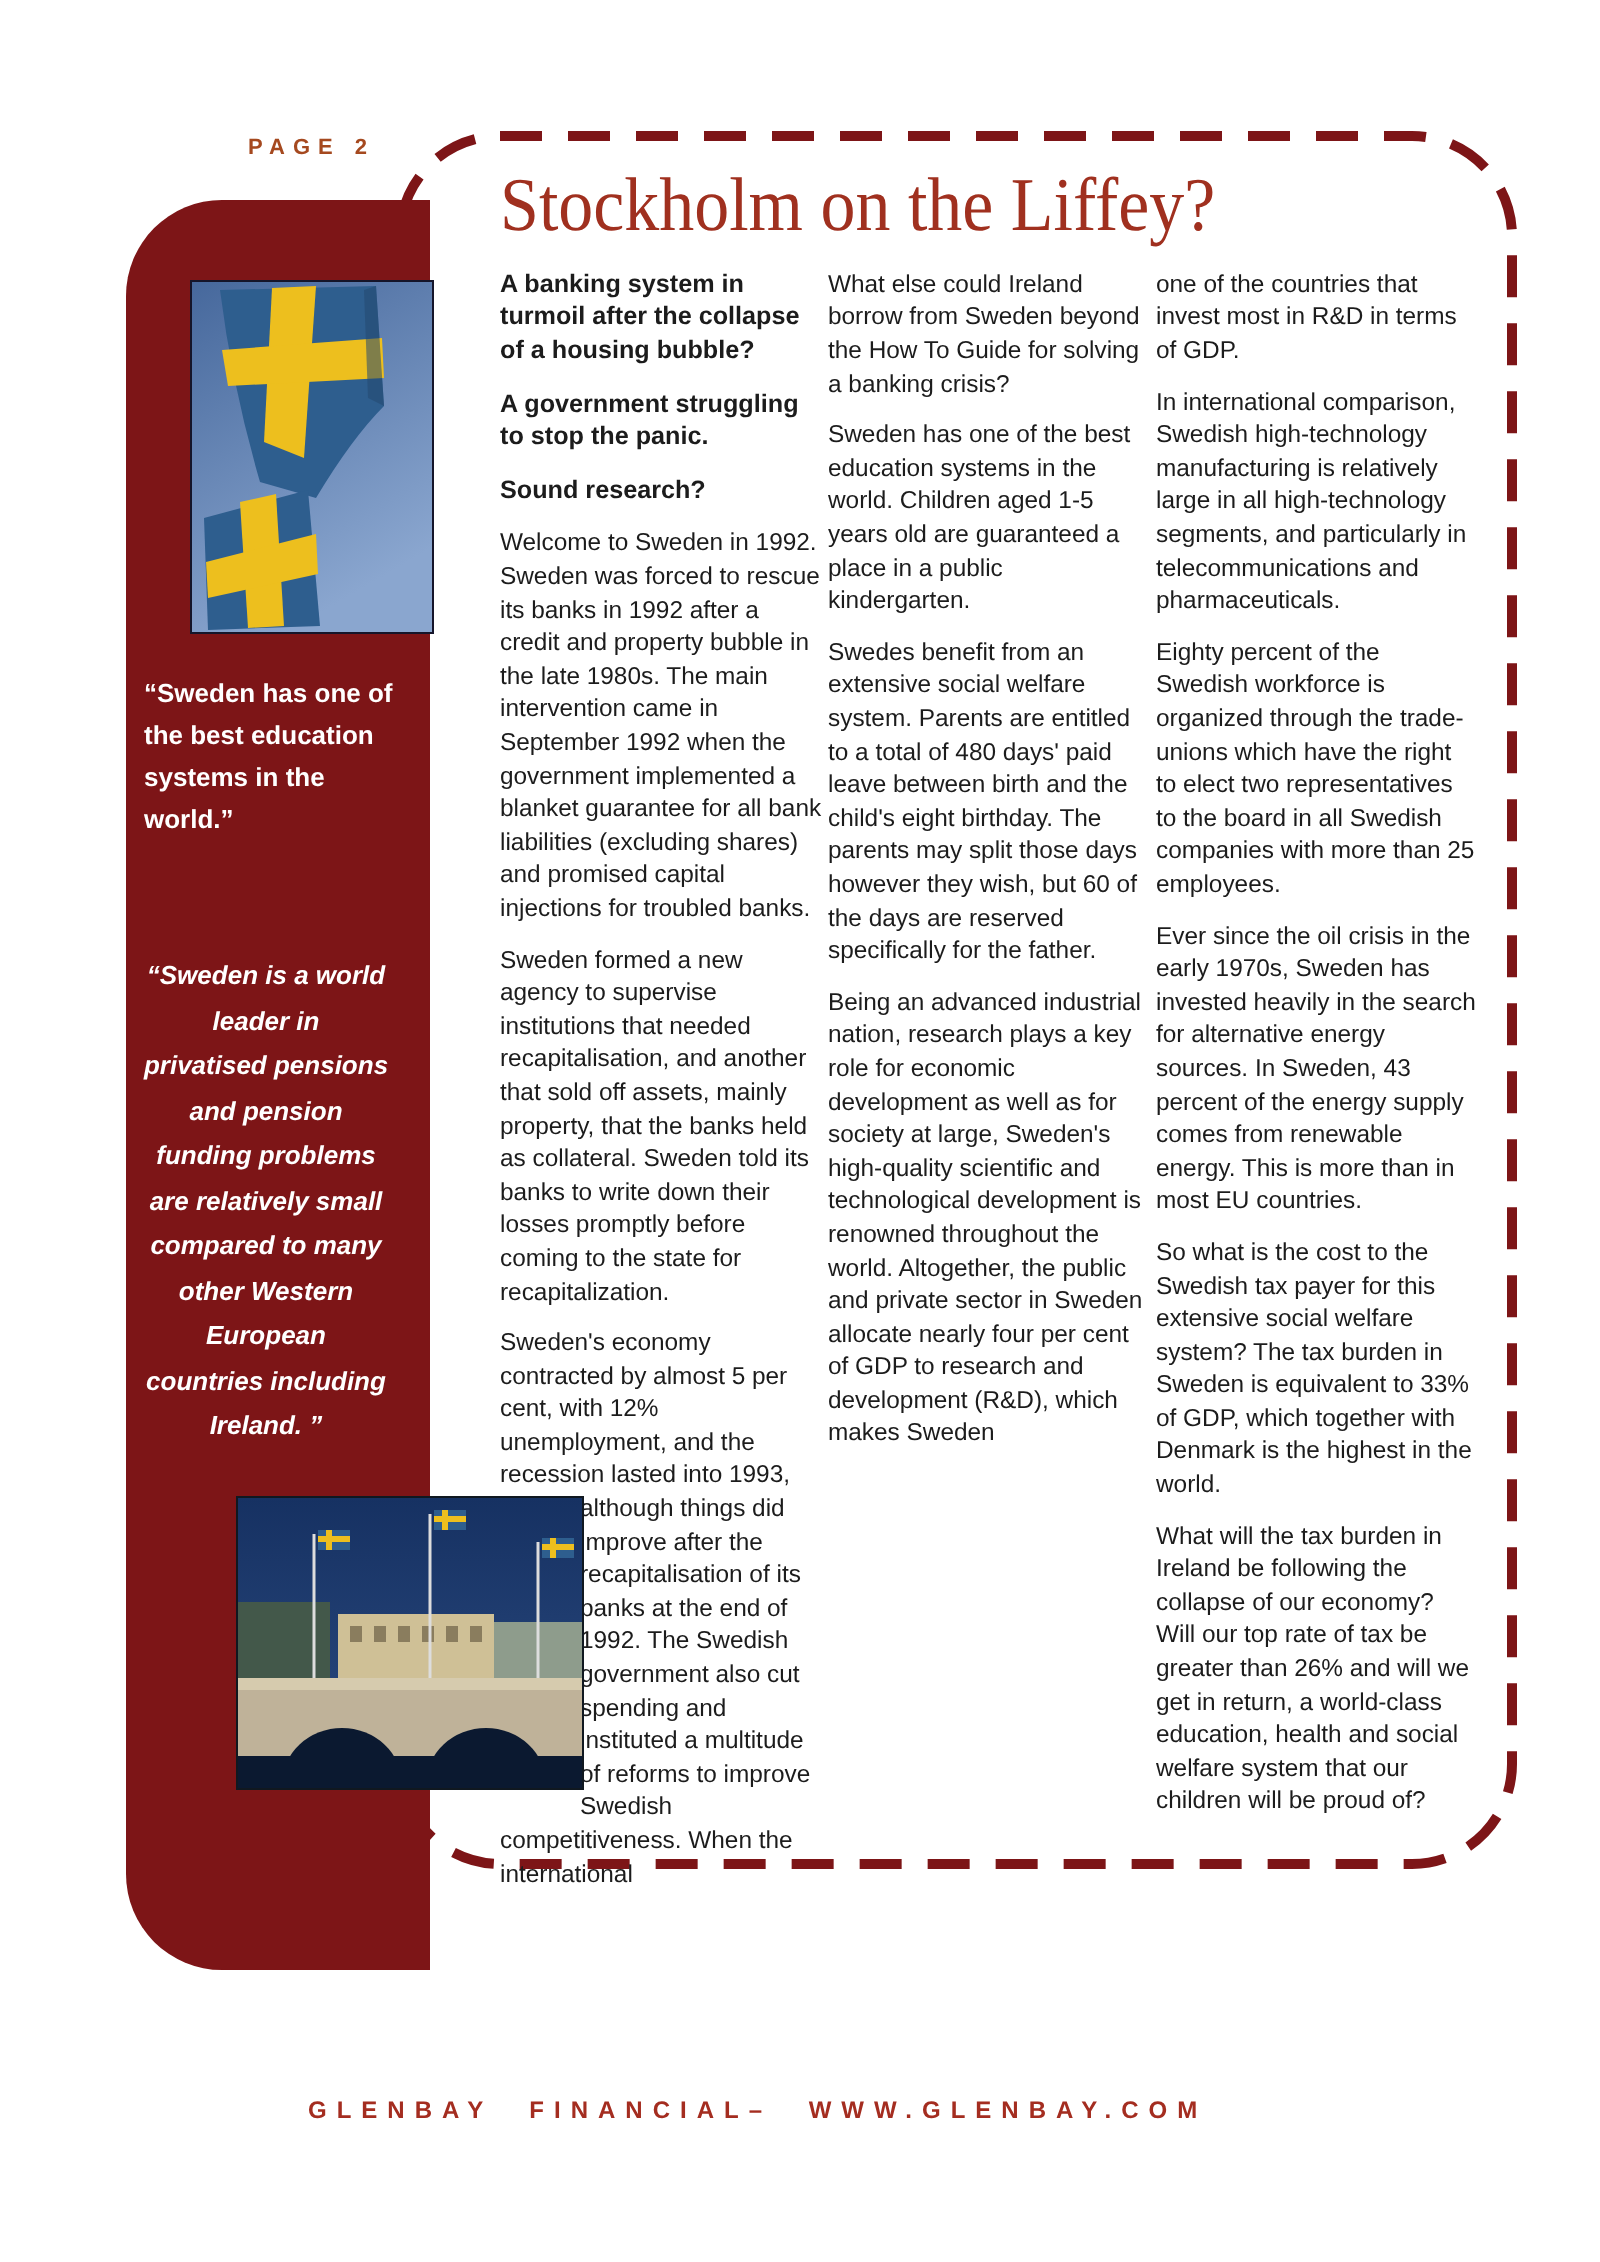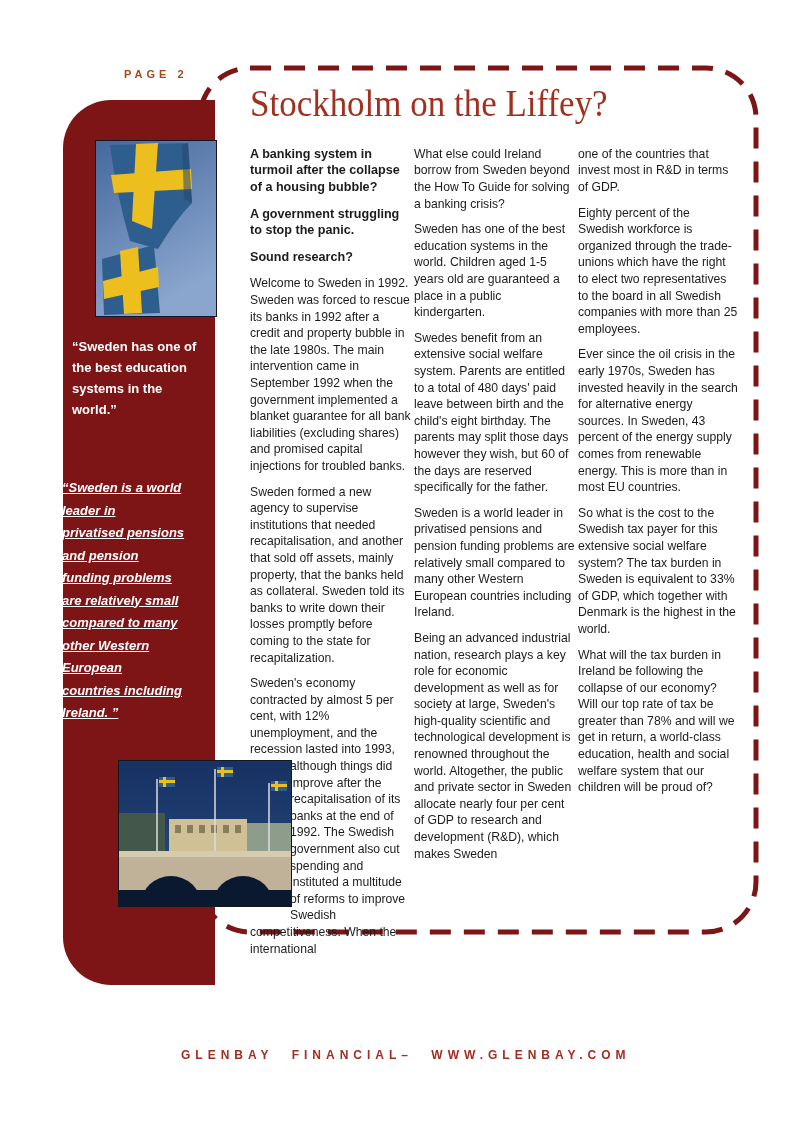--- a/index.html
+++ b/index.html
@@ -23,41 +23,41 @@
     border:1px solid #15152a; display:block;
   }
   .quote-education {
     position:absolute; left:72px; top:336px; width:128px; z-index:3;
     color:var(--quote_white); font-weight:bold; font-size:13px;
     line-height:21px; white-space:pre-line;
   }
   .quote-pensions {
     position:absolute; left:62px; top:477px; width:142px; z-index:3;
     color:var(--quote_white); font-weight:bold; font-style:italic;
-    font-size:13px; line-height:22.5px; text-align:left; white-space:pre-line;text-decoration:underline;
+    font-size:13px; line-height:22.5px; text-align:center; white-space:pre-line;
   }
   .content { position:absolute; left:250px; top:84px; width:505px; z-index:3; }
   .article-title {
     margin:0; font-family:"Liberation Serif", serif; font-weight:normal;
     font-size:38px; line-height:1.05; color:var(--title_red);
     white-space:nowrap; transform:scaleX(.92); transform-origin:left top;
   }
-  .columns { display:flex; gap:3px; margin-top:22px; }
+  .columns { display:flex; gap:3px; margin-top:10px; }
   .col { width:161px; font-size:12.2px; line-height:16.6px; color:var(--body_text); }
   .col p { margin:0 0 9px 0; }
   .col p.lead { font-weight:bold; font-size:12.6px; margin-bottom:10px; }
   .bridge-float { float:left; width:40px; height:152px; }
   .bridge-photo {
     display:block; width:172px; height:145px; margin-left:-132px; margin-top:2px;
     border:1px solid #101820; position:relative; z-index:4;
   }
   .footer-text {
     position:absolute; left:154px; top:1048px;
     font-size:12px; font-weight:bold; letter-spacing:5px; word-spacing:10px;
-    color:var(--footer_red); white-space:nowrap;margin-left:27px;
+    color:var(--footer_red); white-space:nowrap;
   }
 </style>
 </head>
 <body>
 
 <svg class="dashed-frame" width="564" height="872">
   <rect x="4" y="4" width="556" height="864" rx="50" fill="none" stroke="var(--maroon)" stroke-width="5" stroke-dasharray="21 13"></rect>
 </svg>
 
 <div class="page-label">PAGE 2</div>
@@ -149,28 +149,28 @@
           </svg>
         </span>
         <span>improve after the recapitalisation of its banks at the end of 1992. The Swedish government also cut spending and instituted a multitude of reforms to improve Swedish competitiveness. When the international</span>
       </p>
     </div>
 
     <div class="col">
       <p>What else could Ireland borrow from Sweden beyond the How To Guide for solving a banking crisis?</p>
       <p>Sweden has one of the best education systems in the world. Children aged 1-5 years old are guaranteed a place in a public kindergarten.</p>
       <p>Swedes benefit from an extensive social welfare system. Parents are entitled to a total of 480 days' paid leave between birth and the child's eight birthday. The parents may split those days however they wish, but 60 of the days are reserved specifically for the father.</p>
-      <p>Sweden is a world leader in privatised pensions and pension funding problems are relatively small compared to many other Western European countries including Ireland.</p>
       <p>Being an advanced industrial nation, research plays a key role for economic development as well as for society at large, Sweden's high-quality scientific and technological development is renowned throughout the world. Altogether, the public and private sector in Sweden allocate nearly four per cent of GDP to research and development (R&amp;D), which makes Sweden</p>
     </div>
 
     <div class="col">
       <p>one of the countries that invest most in R&amp;D in terms of GDP.</p>
+      <p>In international comparison, Swedish high-technology manufacturing is relatively large in all high-technology segments, and particularly in telecommunications and pharmaceuticals.</p>
       <p>Eighty percent of the Swedish workforce is organized through the trade-unions which have the right to elect two representatives to the board in all Swedish companies with more than 25 employees.</p>
       <p>Ever since the oil crisis in the early 1970s, Sweden has invested heavily in the search for alternative energy sources. In Sweden, 43 percent of the energy supply comes from renewable energy. This is more than in most EU countries.</p>
       <p>So what is the cost to the Swedish tax payer for this extensive social welfare system? The tax burden in Sweden is equivalent to 33% of GDP, which together with Denmark is the highest in the world.</p>
-      <p>What will the tax burden in Ireland be following the collapse of our economy? Will our top rate of tax be greater than 78% and will we get in return, a world-class education, health and social welfare system that our children will be proud of?</p>
+      <p>What will the tax burden in Ireland be following the collapse of our economy? Will our top rate of tax be greater than 26% and will we get in return, a world-class education, health and social welfare system that our children will be proud of?</p>
     </div>
 
   </div>
 </div>
 
 <div class="footer-text">GLENBAY FINANCIAL– WWW.GLENBAY.COM</div>
 
 </body></html>

